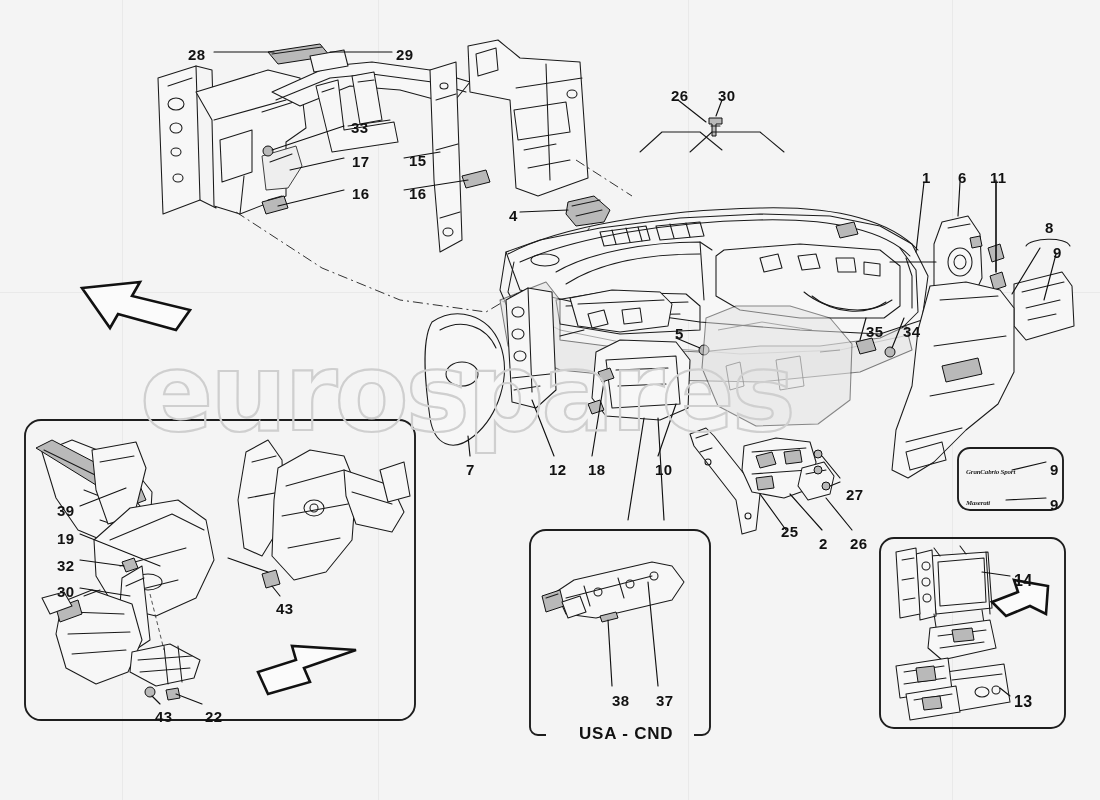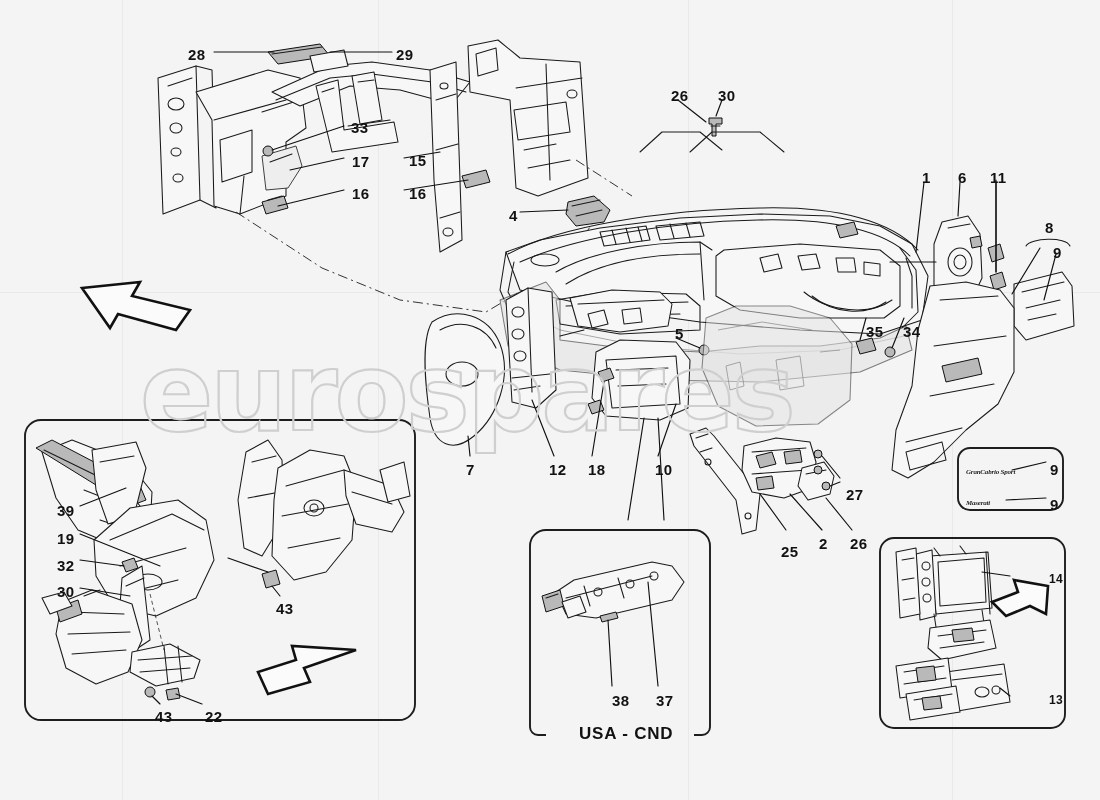--- a/index.html
+++ b/index.html
@@ -56,21 +56,21 @@
     position:absolute;
     font-family:"Liberation Sans", sans-serif;
     font-size:15px;
     font-weight:700;
     color:#111;
     z-index:9;
     white-space:nowrap;
     line-height:1;
     letter-spacing:0.3px;
   }
-  .num.big{font-size:12px;margin-left:35px;}
+  .num.big{font-size:16px;}
   .panel-caption{
     position:absolute;
     font-family:"Liberation Sans", sans-serif;
     font-size:17px;
     font-weight:700;
     color:#111;
     z-index:9;
     letter-spacing:0.8px;
     background:#f4f4f4;
     padding:0 6px;
@@ -522,21 +522,21 @@
   <div class="num" style="left:1045px;top:220px">8</div>
   <div class="num" style="left:1053px;top:245px">9</div>
   <div class="num" style="left:675px;top:326px">5</div>
   <div class="num" style="left:866px;top:324px">35</div>
   <div class="num" style="left:903px;top:324px">34</div>
   <div class="num" style="left:466px;top:462px">7</div>
   <div class="num" style="left:549px;top:462px">12</div>
   <div class="num" style="left:588px;top:462px">18</div>
   <div class="num" style="left:655px;top:462px">10</div>
   <div class="num" style="left:846px;top:487px">27</div>
-  <div class="num" style="left:781px;top:544px">25</div>
+  <div class="num" style="left:781px;top:524px">25</div>
   <div class="num" style="left:819px;top:536px">2</div>
   <div class="num" style="left:850px;top:536px">26</div>
   <div class="num" style="left:1050px;top:462px">9</div>
   <div class="num" style="left:1050px;top:497px">9</div>
   <div class="num" style="left:57px;top:503px">39</div>
   <div class="num" style="left:57px;top:531px">19</div>
   <div class="num" style="left:57px;top:558px">32</div>
   <div class="num" style="left:57px;top:584px">30</div>
   <div class="num" style="left:276px;top:601px">43</div>
   <div class="num" style="left:155px;top:709px">43</div>

